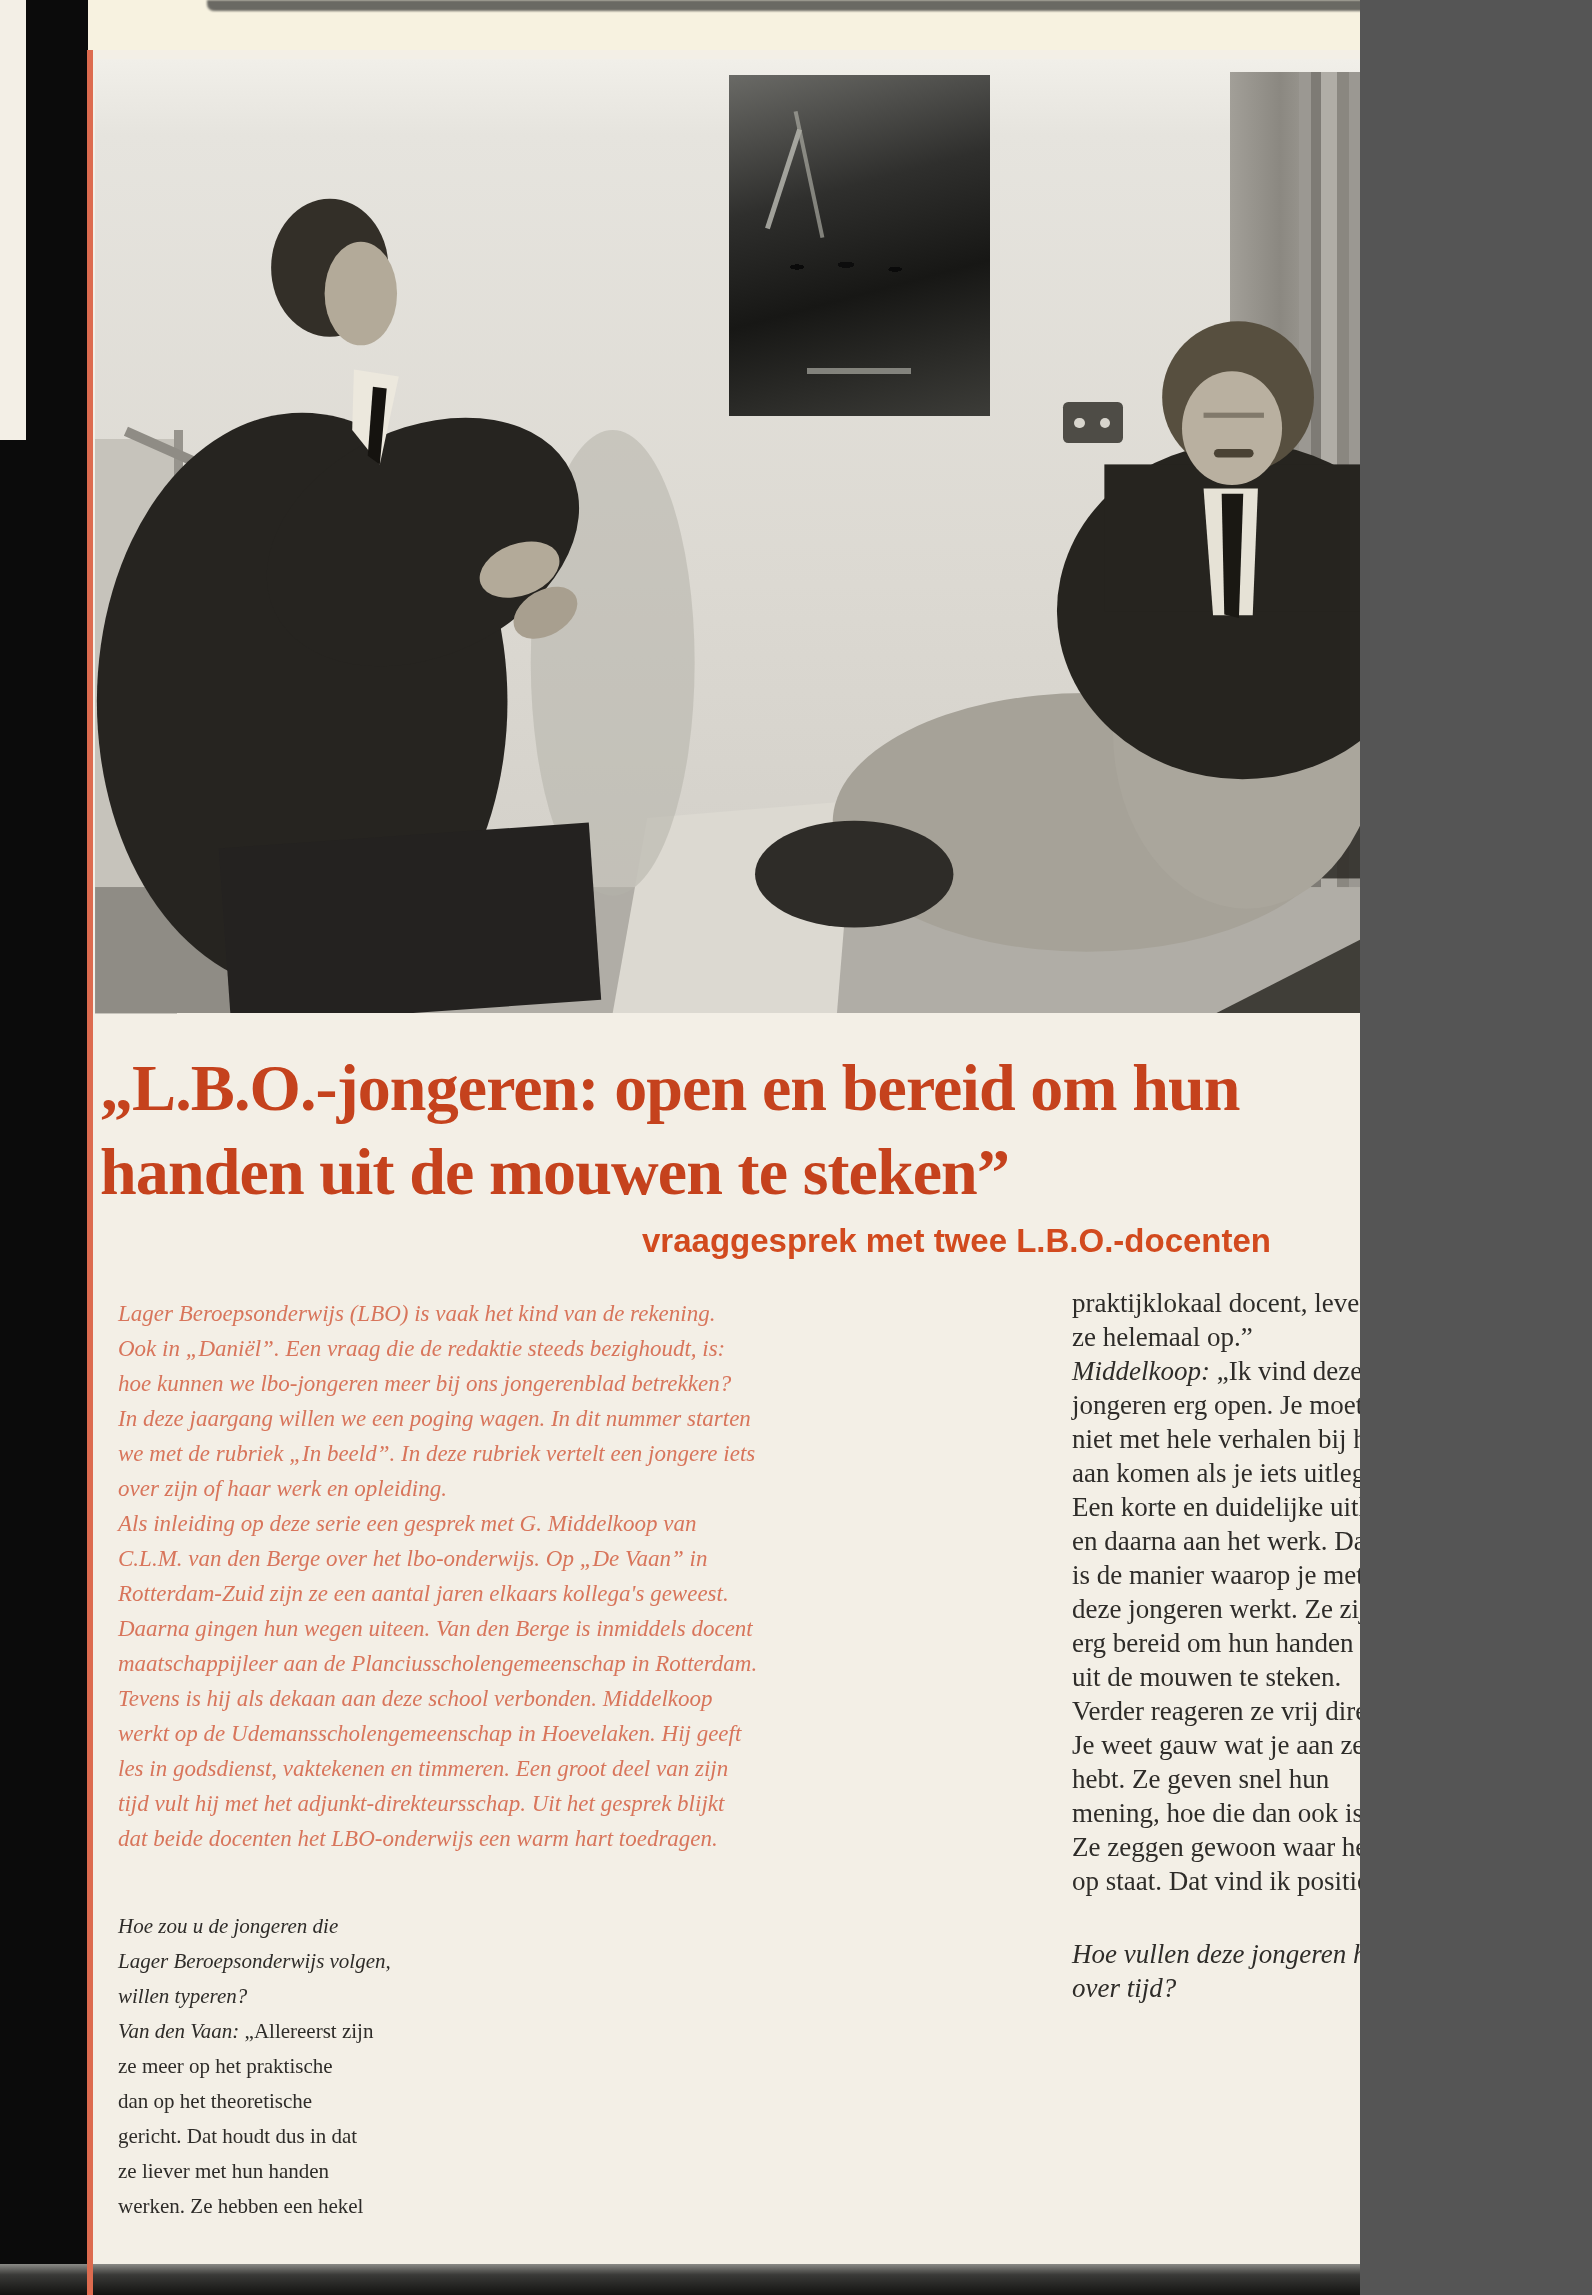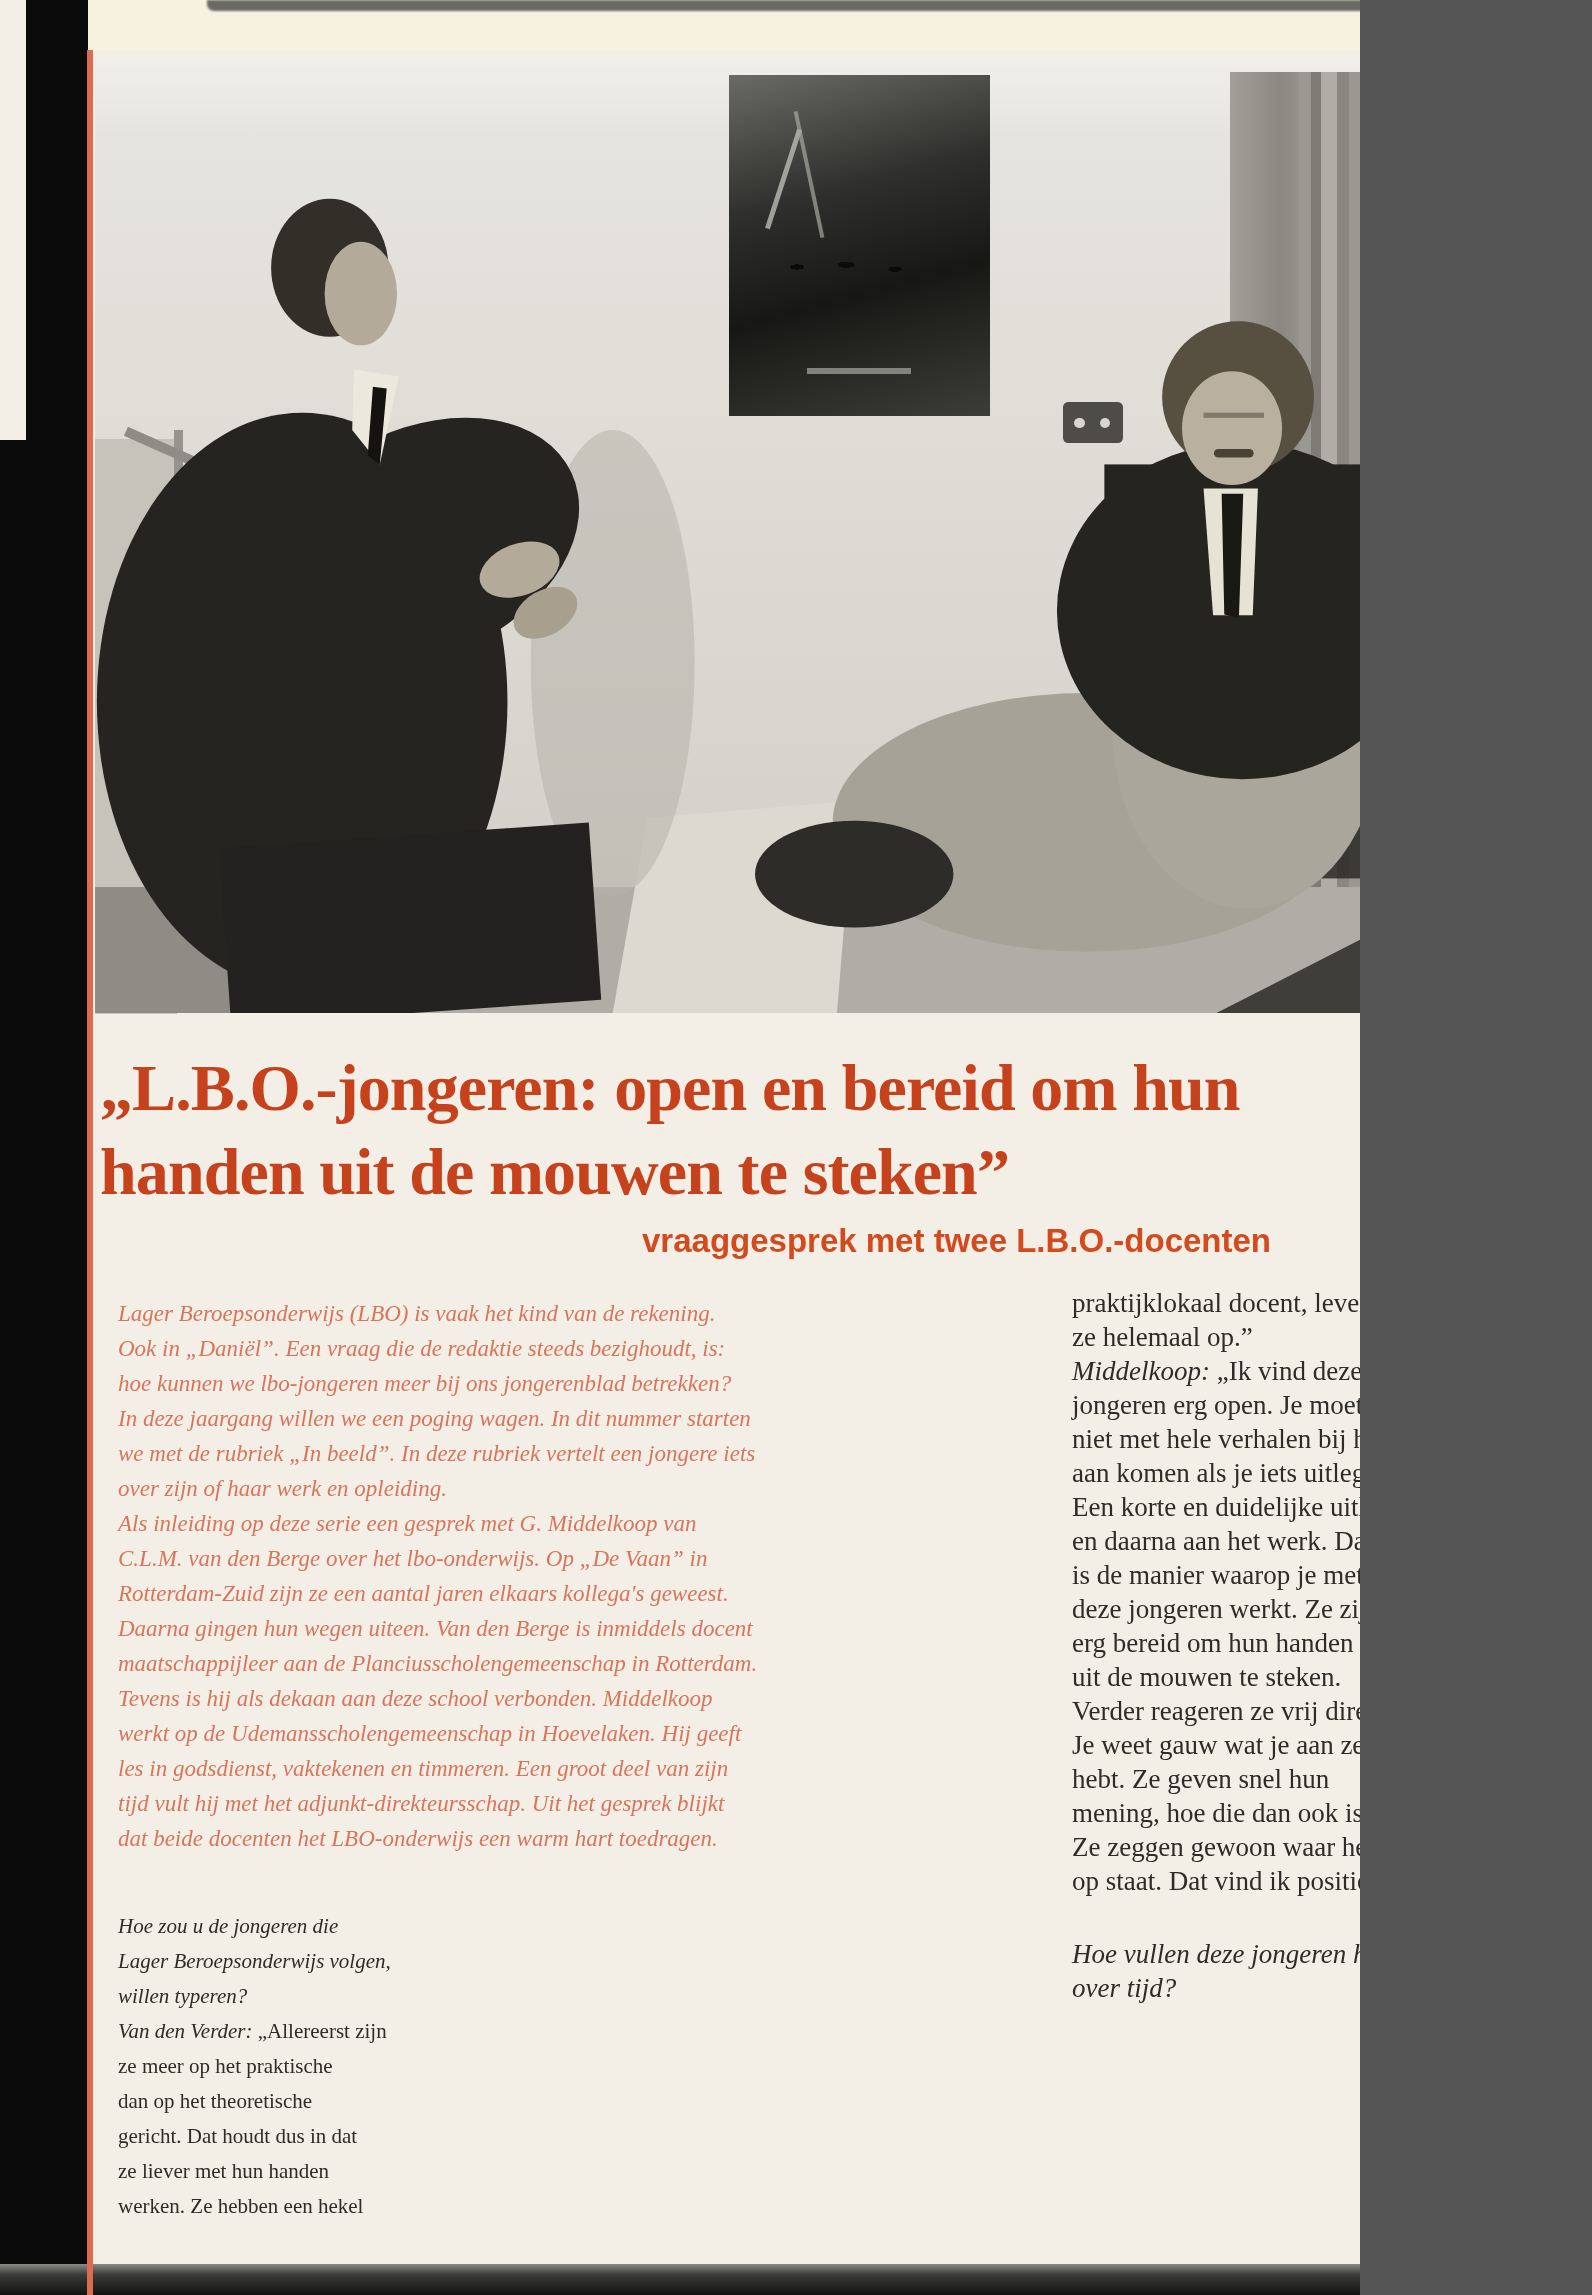--- a/index.html
+++ b/index.html
@@ -176,21 +176,21 @@
 Ze zeggen gewoon waar het
 op staat. Dat vind ik positief.”</span></p>
     <p class="q gap">Hoe vullen deze jongeren hun
 over tijd?</p>
   </div>
 
   <div class="abs col col-left">
     <p class="q">Hoe zou u de jongeren die
 Lager Beroepsonderwijs volgen,
 willen typeren?</p>
-    <p><span class="sp">Van den Verder:</span><span> „Allereerst zijn
+    <p><span class="sp">Van den Vaan:</span><span> „Allereerst zijn
 ze meer op het praktische
 dan op het theoretische
 gericht. Dat houdt dus in dat
 ze liever met hun handen
 werken. Ze hebben een hekel</span></p>
   </div>
 
 
   <div class="abs pageno">5</div>
 

